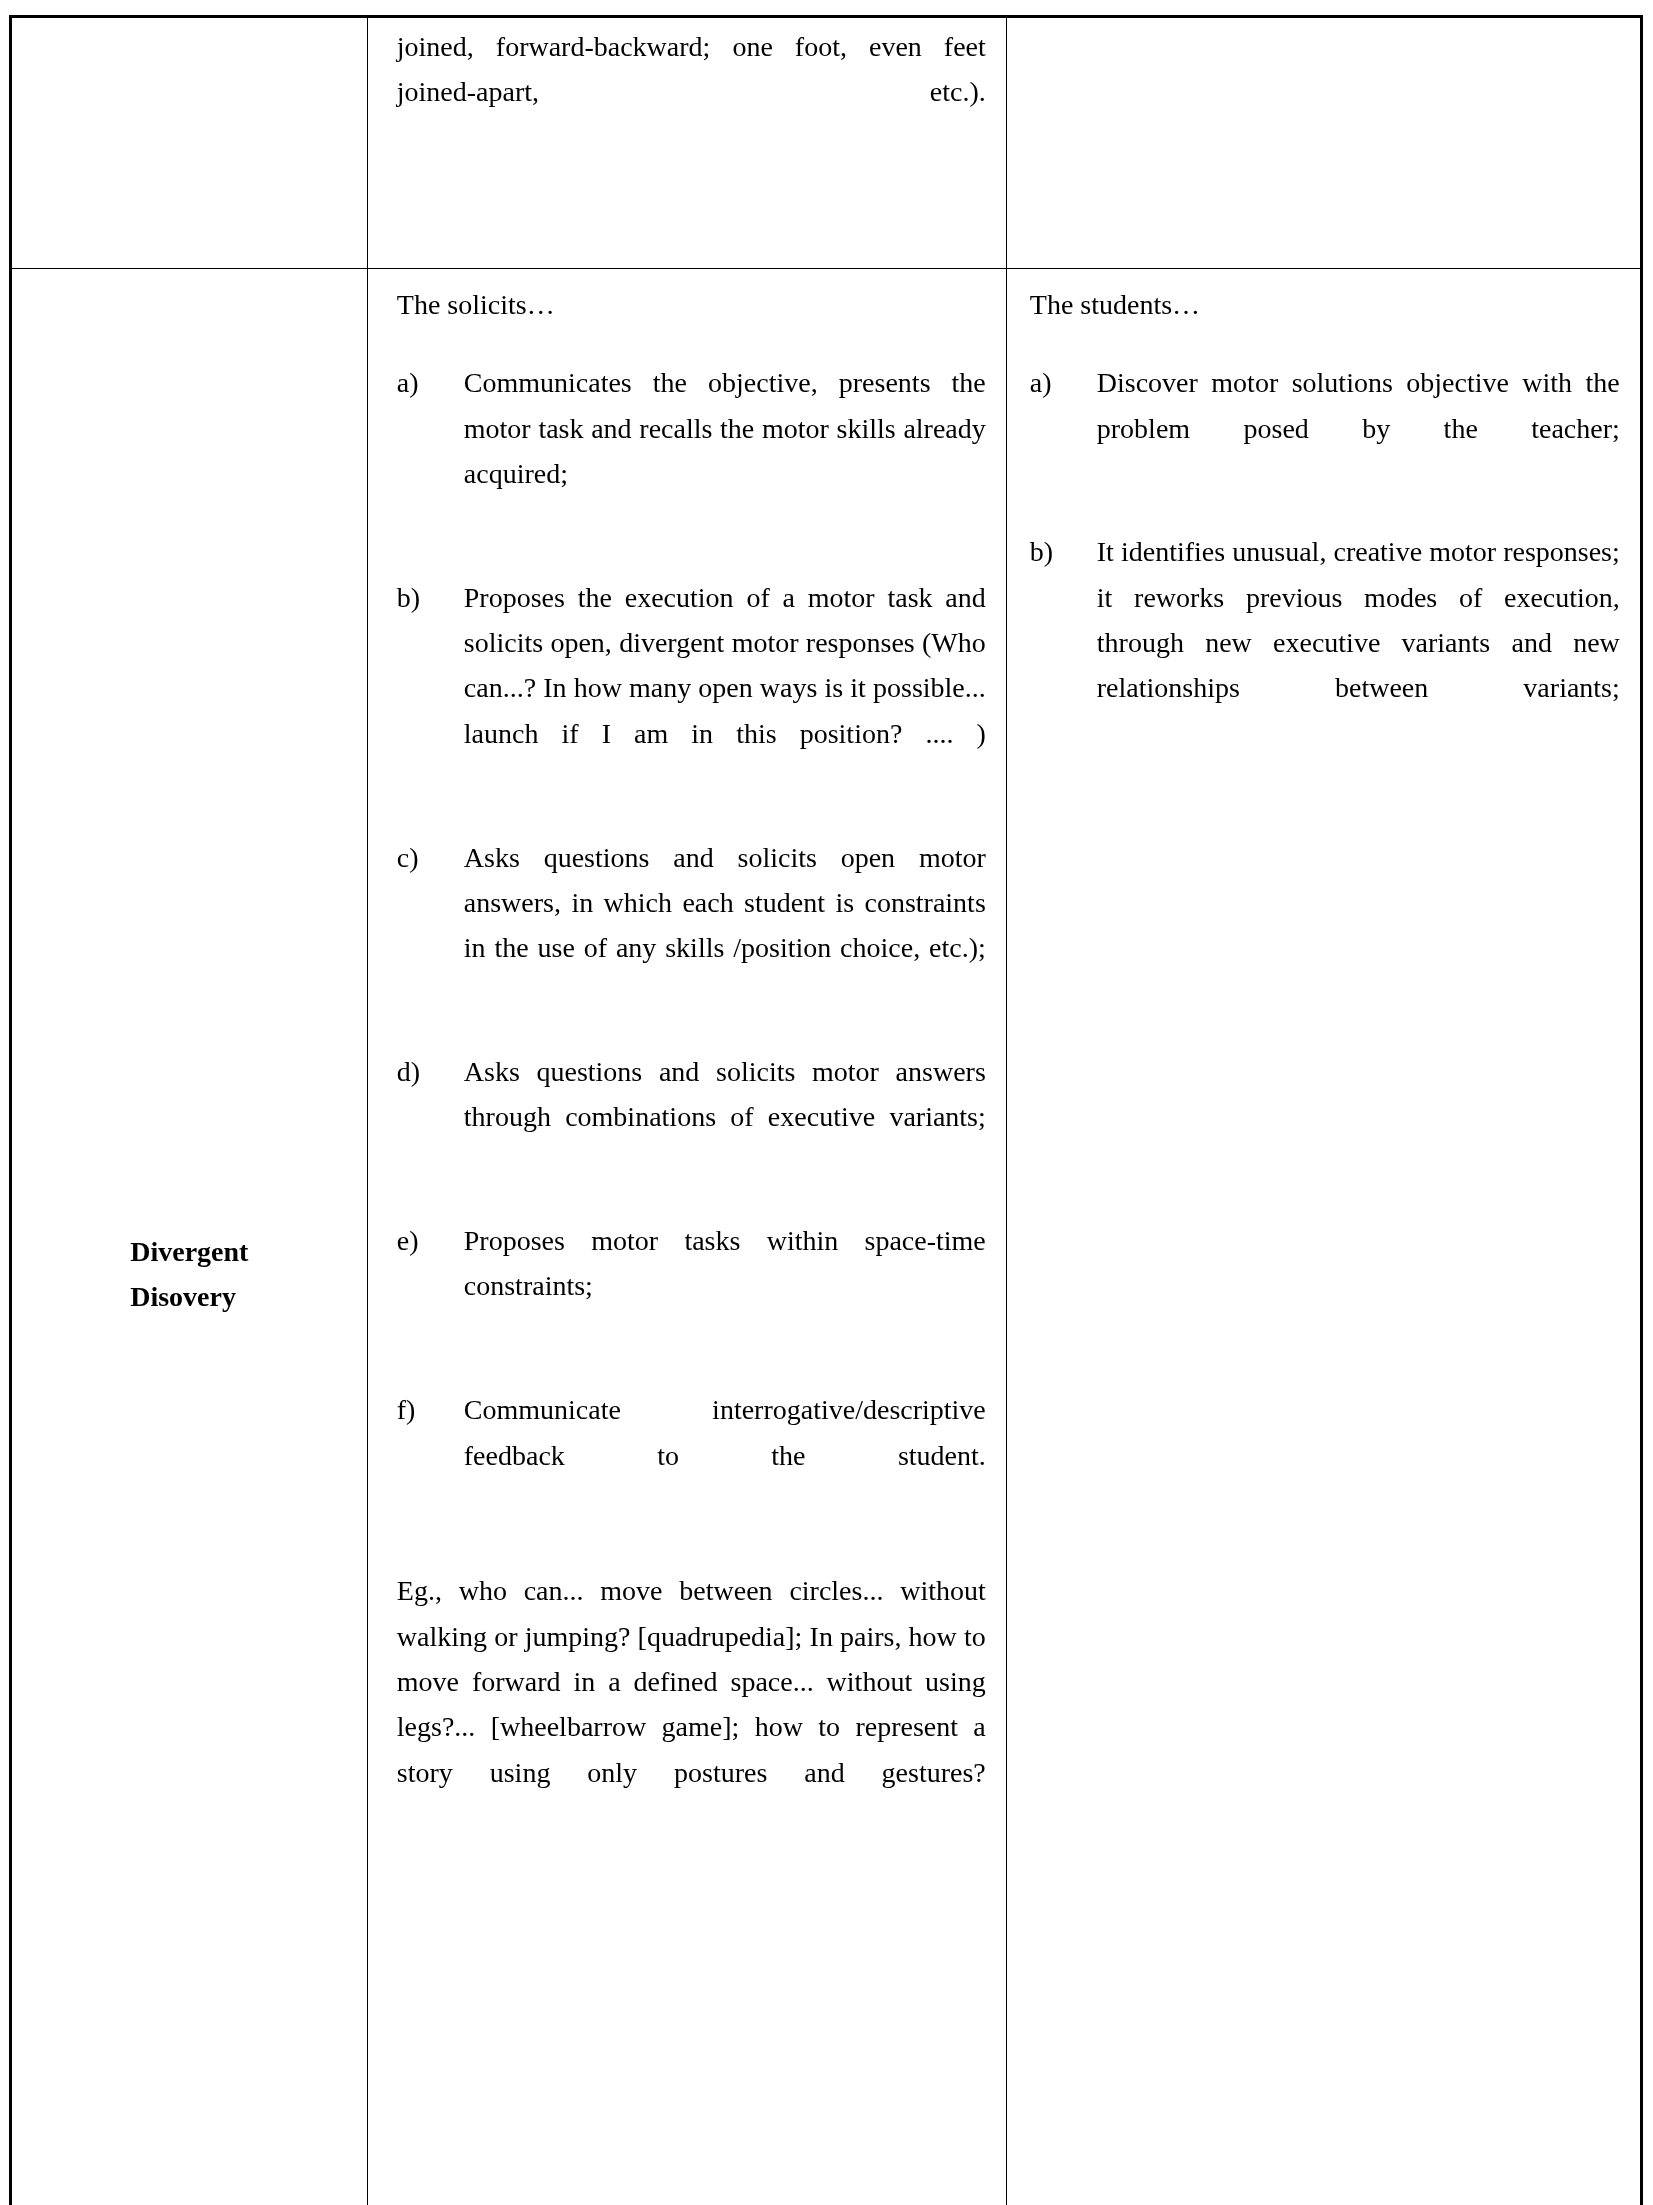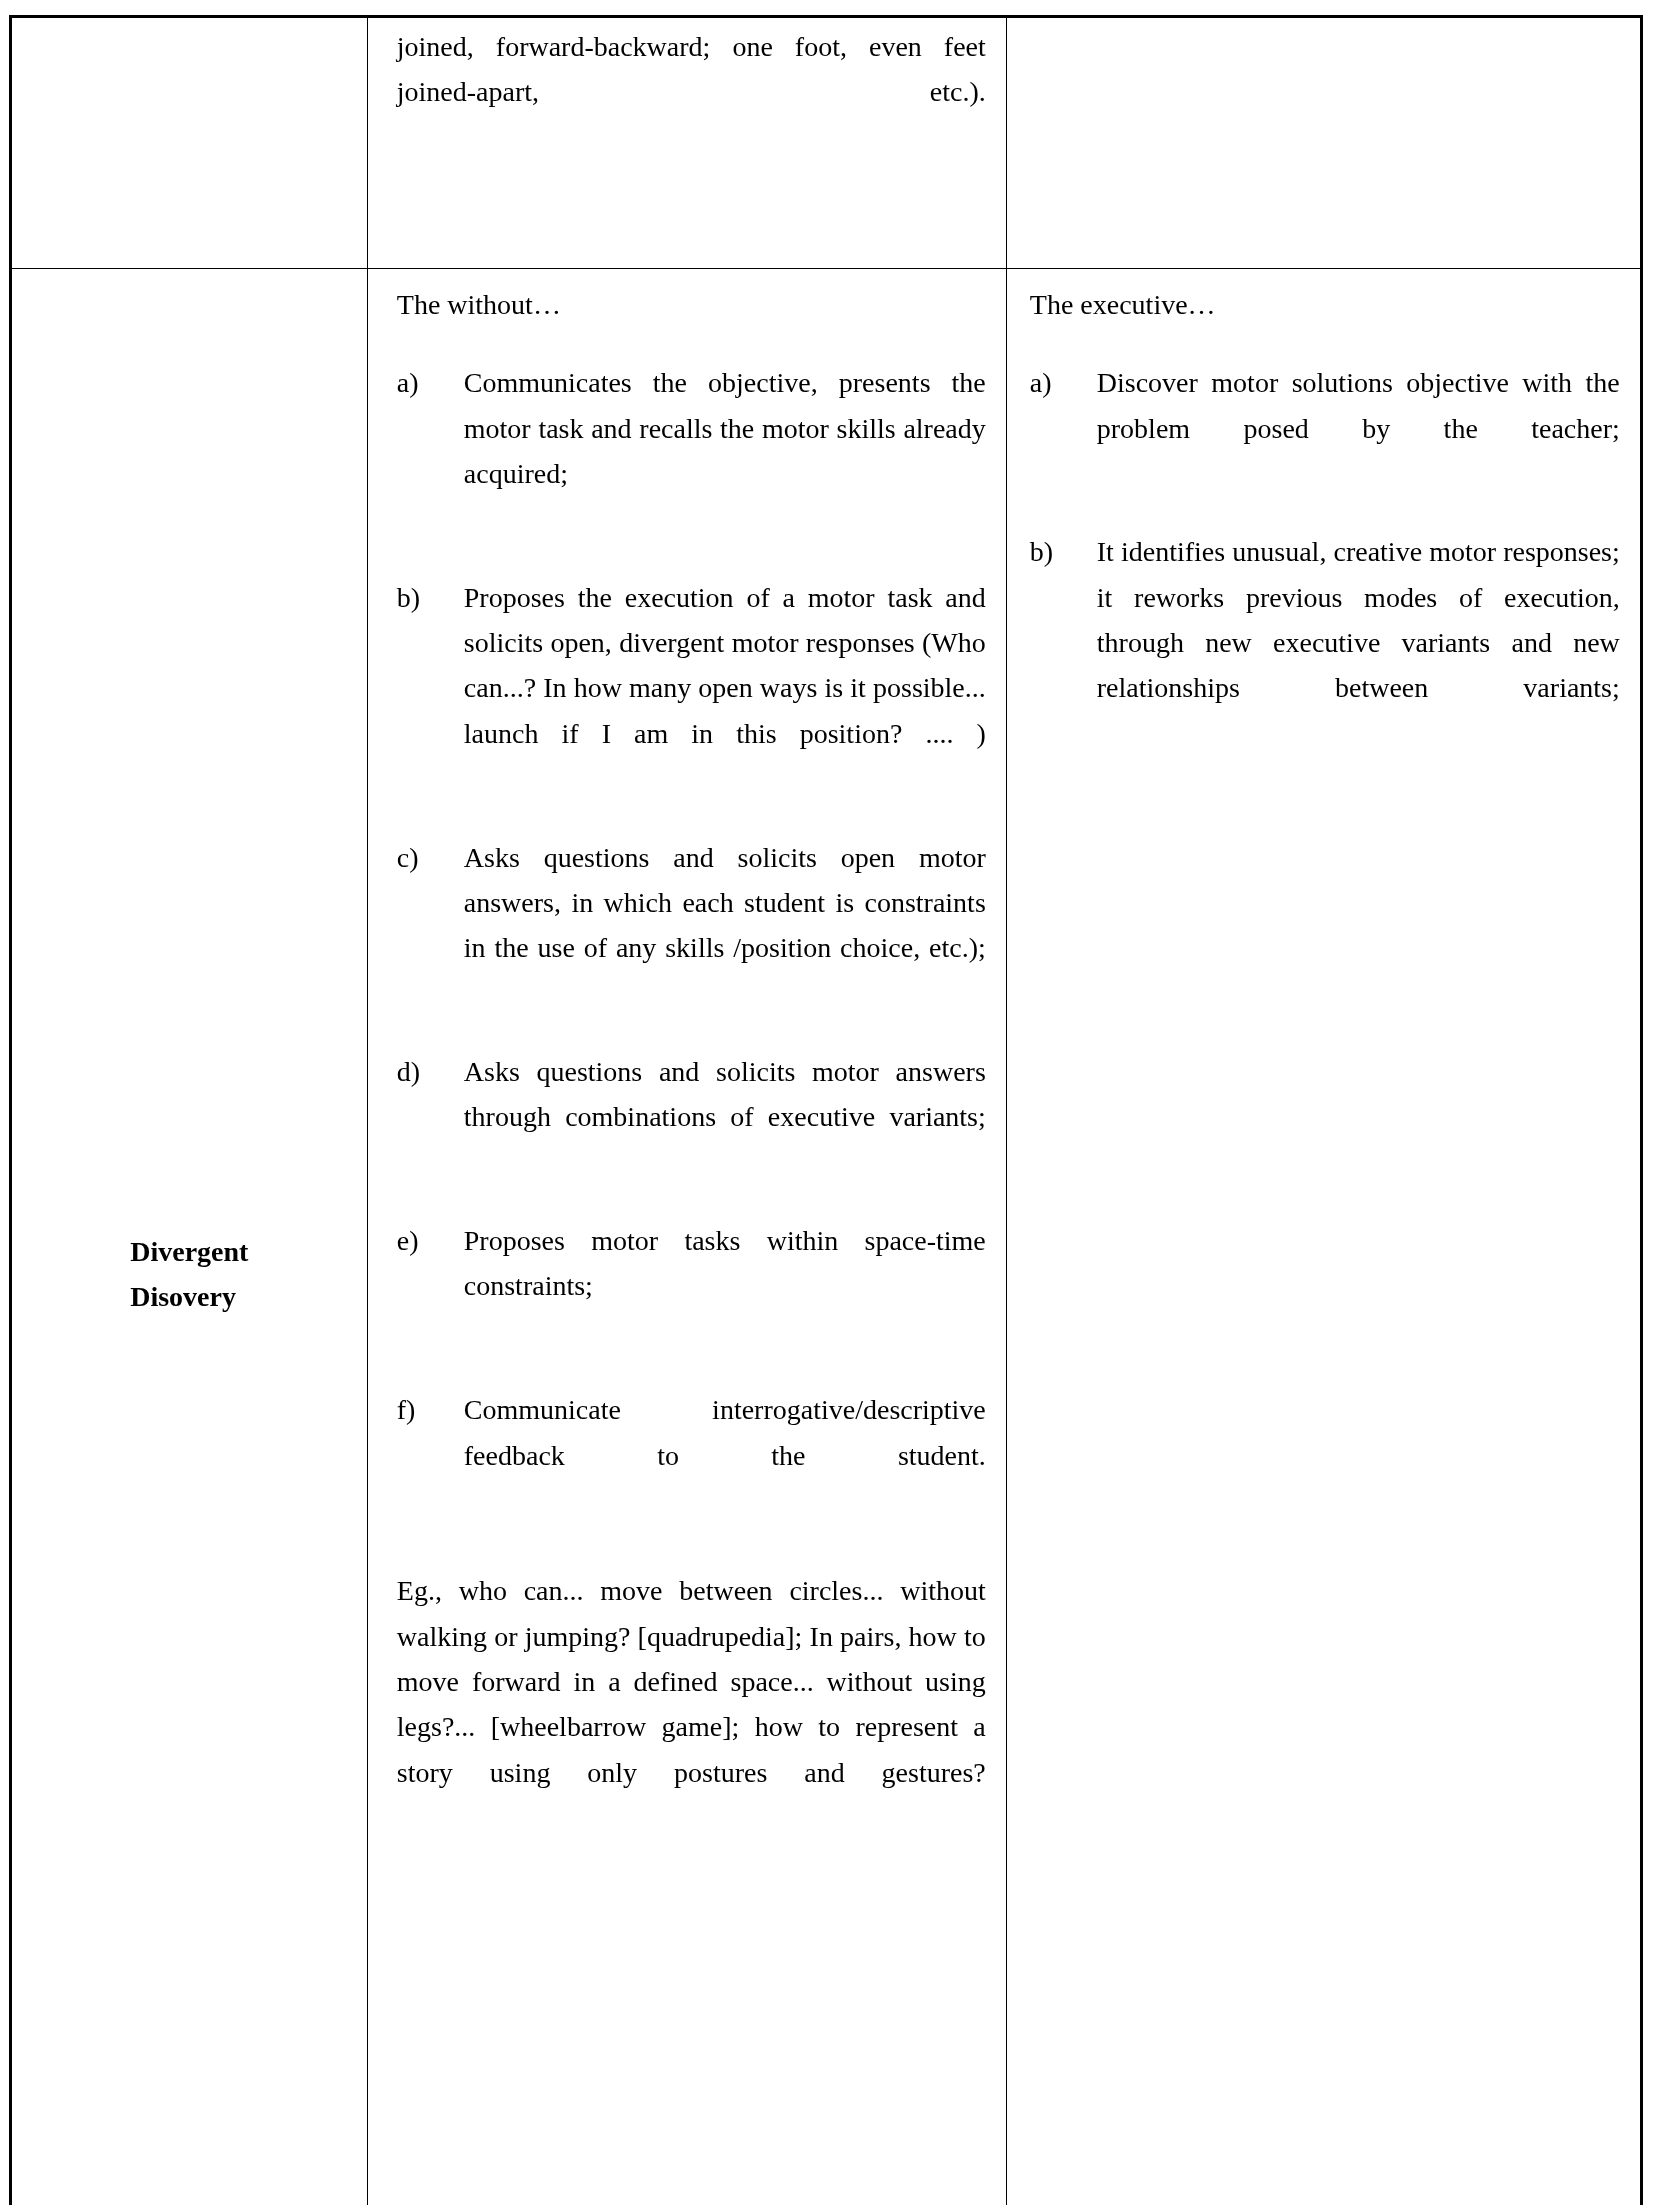--- a/index.html
+++ b/index.html
@@ -168,21 +168,21 @@
         <td class="col-label label-cell">
           <div class="vcenter-label">
             <div class="label-text">Divergent
 Disovery</div>
           </div>
         </td>
 
         <td class="col-teacher">
           <div class="cell-pad">
 
-            <p class="lead">The without…</p>
+            <p class="lead">The solicits…</p>
 
             <ol class="alist">
               <li>
                 <span class="marker">a)</span>
                 <span class="itext">Communicates the objective, presents the motor task and recalls the motor skills already acquired;</span>
               </li>
               <li>
                 <span class="marker">b)</span>
                 <span class="itext">Proposes the execution of a motor task and solicits open, divergent motor responses (Who can...? In how many open ways is it possible... launch if I am in this position? .... )</span>
               </li>
@@ -207,21 +207,21 @@
             <div class="spacer-line"></div>
 
             <p class="para">Eg., who can... move between circles... without walking or jumping? [quadrupedia]; In pairs, how to move forward in a defined space... without using legs?... [wheelbarrow game]; how to represent a story using only postures and gestures?</p>
 
           </div>
         </td>
 
         <td class="col-student">
           <div class="cell-pad-right">
 
-            <p class="lead">The executive…</p>
+            <p class="lead">The students…</p>
 
             <ol class="alist">
               <li>
                 <span class="marker">a)</span>
                 <span class="itext">Discover motor solutions objective with the problem posed by the teacher;</span>
               </li>
               <li>
                 <span class="marker">b)</span>
                 <span class="itext">It identifies unusual, creative motor responses; it reworks previous modes of execution, through new executive variants and new relationships between variants;</span>
               </li>

